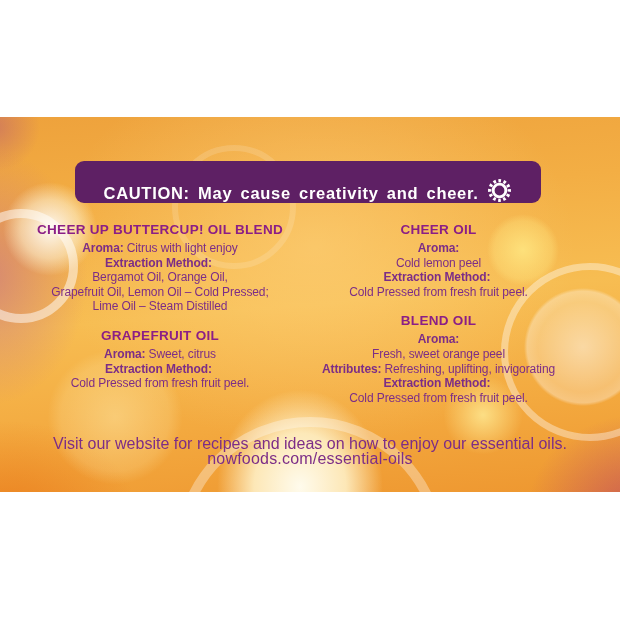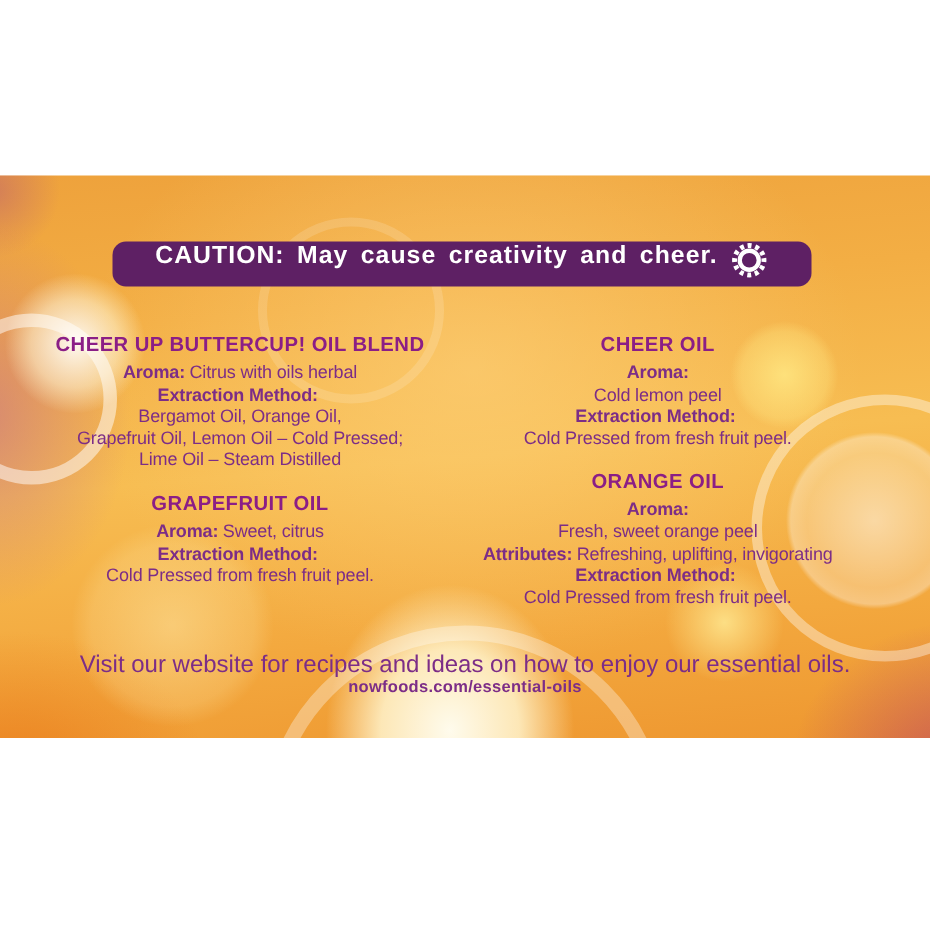--- a/index.html
+++ b/index.html
@@ -23,23 +23,23 @@
       radial-gradient(260px 200px at 315px 130px, rgba(255,214,130,0.55) 0%, rgba(255,214,130,0) 100%),
       linear-gradient(175deg, #eea23c 0%, #f3ae44 25%, #f7bd52 50%, #f3a83e 78%, #ee9730 100%);
   }
   .ring { position:absolute; border-radius:50%; pointer-events:none; }
   .ring1 { left:-36px; top:92px;  width:96px;  height:96px;  border:9px solid rgba(255,255,255,0.5); }
   .ring2 { left:501px; top:146px; width:164px; height:164px; border:7px solid rgba(255,255,255,0.38); }
   .ring3 { left:175px; top:300px; width:250px; height:250px; border:10px solid rgba(255,255,255,0.33); }
   .ring4 { left:172px; top:28px;  width:112px; height:112px; border:6px solid rgba(255,255,255,0.15); }
 
   .caution-banner {
-    position:absolute; left:75px; top:44px; width:466px; height:30px;
+    position:absolute; left:75px; top:44px; width:466px; height:42px;
     background:#5e2064; border-radius:9px;
-    display:flex; align-items:flex-start; justify-content:center; gap:9px;
+    display:flex; align-items:flex-end; justify-content:center; gap:9px;
   }
   .caution-text {
     color:#ffffff; font-weight:bold; font-size:16.5px;
     letter-spacing:0.7px; word-spacing:3px; white-space:nowrap;
   }
   .sun-icon-svg { width:25px; height:25px; display:block; }
 
   .columns { position:absolute; left:0; top:105px; width:572px; display:flex; }
   .col-left  { width:315px; margin-left:15px; text-align:center; }
   .col-right { width:290px; text-align:center; }
@@ -48,21 +48,21 @@
   .sec-title {
     color:#8b1e86; font-weight:bold; font-size:13.5px; letter-spacing:0.3px;
     line-height:16px; margin-bottom:3px; white-space:nowrap;
   }
   .line { color:#7c2d87; font-size:12px; line-height:14.6px; letter-spacing:-0.1px; }
   .lbl  { font-weight:bold; margin-right:3px; }
   .lbl-block { font-weight:bold; display:block; }
 
   .footer { position:absolute; left:0; top:320px; width:620px; text-align:center; }
   .footer-note { color:#7c2d87; font-size:16px; line-height:14px; }
-  .footer-url  { color:#7c2d87; font-size:11px; font-weight:bold; line-height:15px; letter-spacing:0.2px; }
+  .footer-url  { color:#7c2d87; font-size:16px; font-weight:normal; line-height:15px; letter-spacing:0.2px; }
 </style>
 </head>
 <body>
 
 <div class="page">
   <div class="label-panel">
 
     <div class="ring ring1"></div>
     <div class="ring ring2"></div>
     <div class="ring ring3"></div>
@@ -76,21 +76,21 @@
           <circle cx="13" cy="13" r="6.6" fill="none" stroke="#ffffff" stroke-width="3"></circle>
         </svg>
       </span>
     </div>
 
     <div class="columns">
 
       <div class="col-left">
         <div class="oil-section">
           <div class="sec-title">CHEER UP BUTTERCUP! OIL BLEND</div>
-          <div class="line"><span class="lbl">Aroma:</span><span>Citrus with oils herbal</span></div>
+          <div class="line"><span class="lbl">Aroma:</span><span>Citrus with light enjoy</span></div>
           <div class="line lbl">Extraction Method:</div>
           <div class="line">Bergamot Oil, Orange Oil,</div>
           <div class="line">Grapefruit Oil, Lemon Oil – Cold Pressed;</div>
           <div class="line">Lime Oil – Steam Distilled</div>
         </div>
 
         <div class="oil-section">
           <div class="sec-title">GRAPEFRUIT OIL</div>
           <div class="line"><span class="lbl">Aroma:</span><span>Sweet, citrus</span></div>
           <div class="line lbl">Extraction Method:</div>
@@ -100,21 +100,21 @@
 
       <div class="col-right">
         <div class="oil-section">
           <div class="sec-title">CHEER OIL</div>
           <div class="line"><span class="lbl-block">Aroma:</span><span>Cold lemon peel</span></div>
           <div class="line lbl">Extraction Method:</div>
           <div class="line">Cold Pressed from fresh fruit peel.</div>
         </div>
 
         <div class="oil-section">
-          <div class="sec-title">ORANGE OIL</div>
+          <div class="sec-title">BLEND OIL</div>
           <div class="line"><span class="lbl-block">Aroma:</span><span>Fresh, sweet orange peel</span></div>
           <div class="line"><span class="lbl">Attributes:</span><span>Refreshing, uplifting, invigorating</span></div>
           <div class="line lbl">Extraction Method:</div>
           <div class="line">Cold Pressed from fresh fruit peel.</div>
         </div>
       </div>
 
     </div>
 
     <div class="footer">

